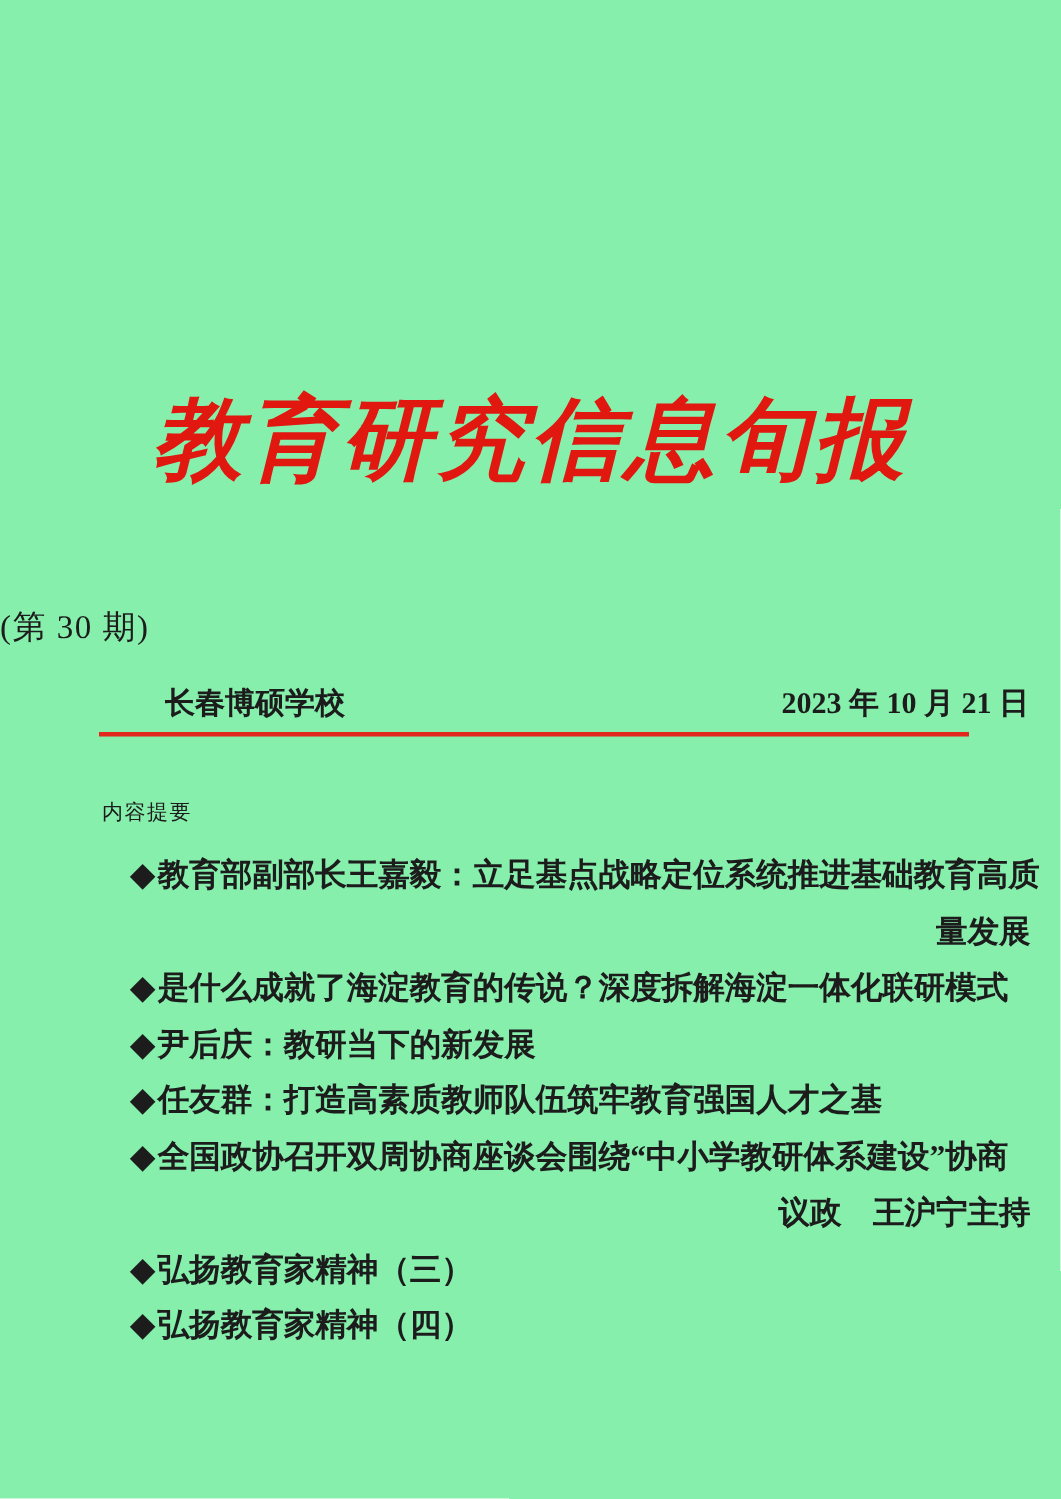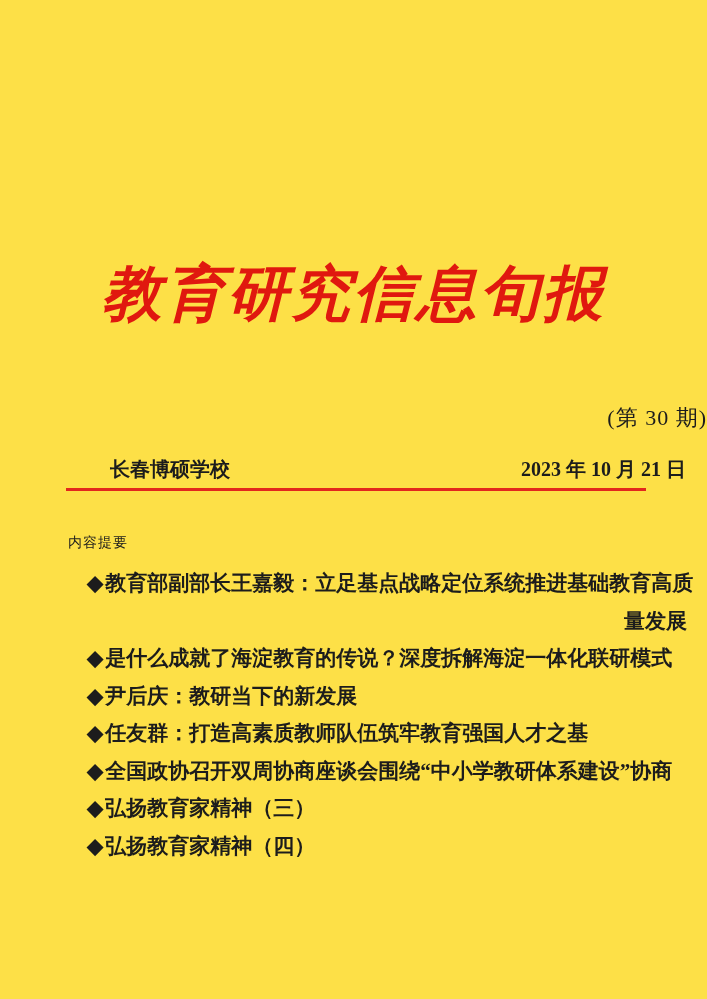--- a/index.html
+++ b/index.html
@@ -4,21 +4,21 @@
 <style>
   html, body {
     margin: 0;
     padding: 0;
     background: #ffffff;
   }
   .page {
     position: relative;
     width: 707px;
     height: 999px;
-    background: #fde047;
+    background: #86efac;
     overflow: hidden;
     font-family: "Liberation Serif", serif;
     color: #1c1c1c;
   }
   .masthead {
     position: absolute;
     top: 248px;
     left: 0;
     width: 707px;
     text-align: center;
@@ -29,21 +29,21 @@
     line-height: 90px;
     letter-spacing: 3px;
     color: #e0180f;
     white-space: nowrap;
   }
   .issue {
     position: absolute;
     top: 402px;
     left: 0;
     width: 707px;
-    text-align: right;
+    text-align: left;
     font-size: 22px;
     line-height: 32px;
     letter-spacing: 1px;
   }
   .meta-row {
     position: absolute;
     top: 455px;
     left: 70px;
     width: 576px;
     display: flex;
@@ -126,20 +126,21 @@
       <span class="bullet">◆</span><span>尹后庆：教研当下的新发展</span>
     </div>
 
     <div class="item">
       <span class="bullet">◆</span><span>任友群：打造高素质教师队伍筑牢教育强国人才之基</span>
     </div>
 
     <div class="item">
       <span class="bullet">◆</span><span>全国政协召开双周协商座谈会围绕“中小学教研体系建设”协商</span>
     </div>
+    <div class="item-cont">议政　王沪宁主持</div>
 
     <div class="item">
       <span class="bullet">◆</span><span>弘扬教育家精神（三）</span>
     </div>
 
     <div class="item">
       <span class="bullet">◆</span><span>弘扬教育家精神（四）</span>
     </div>
 
   </div>

